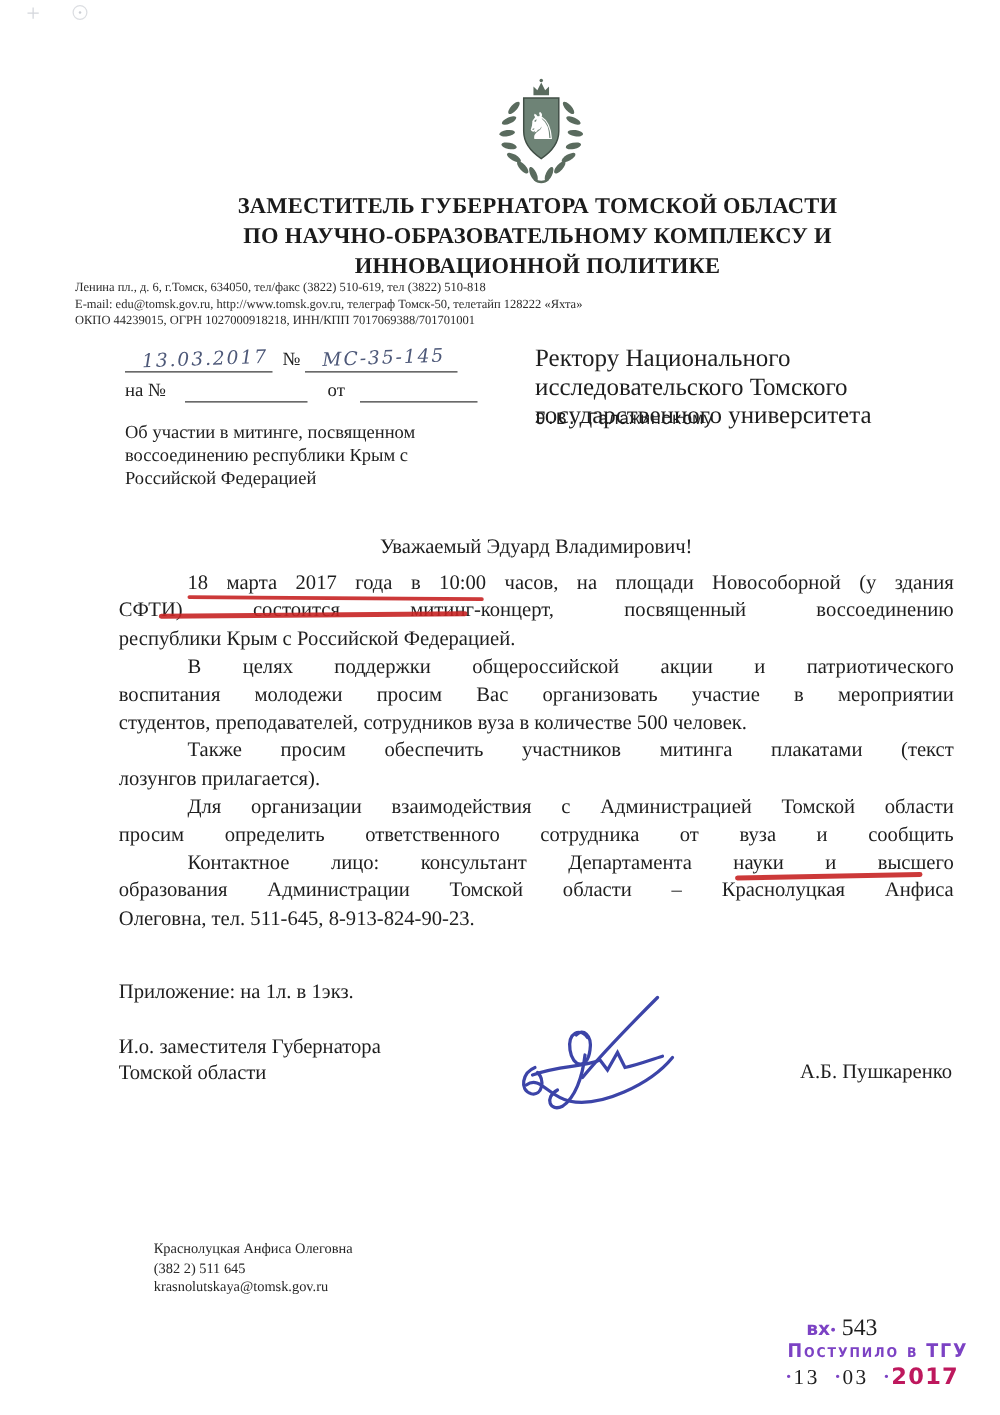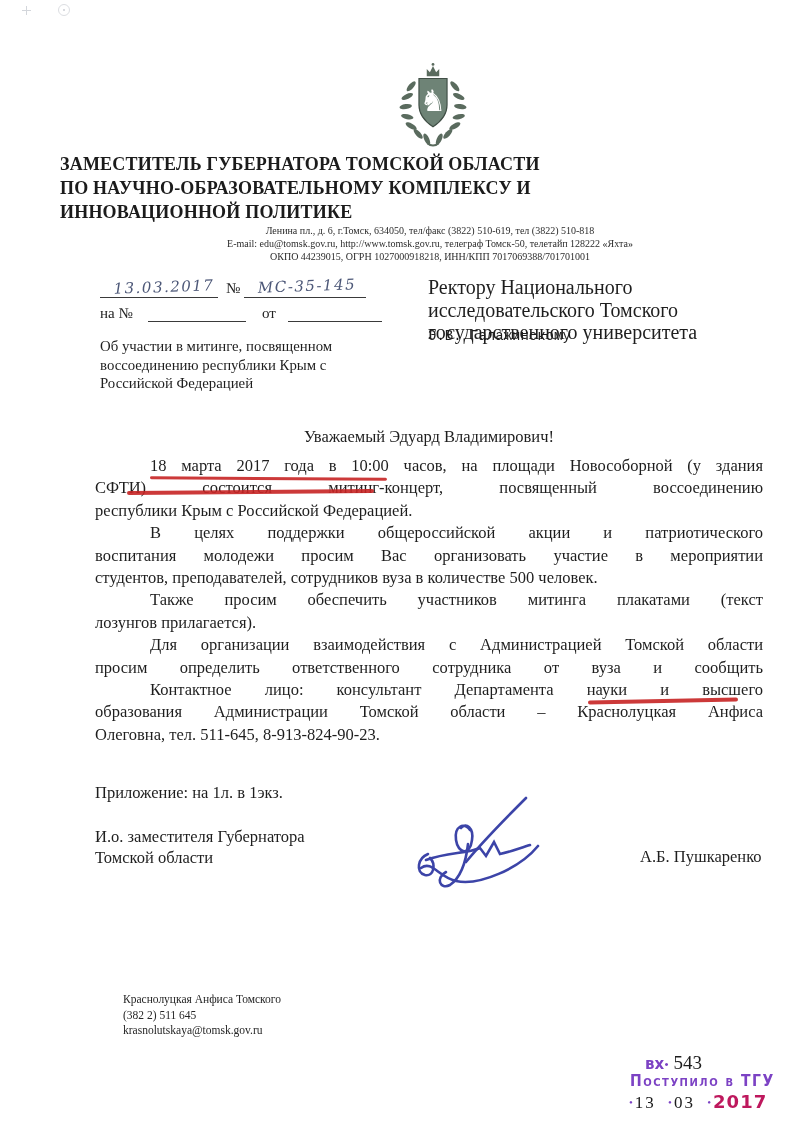--- a/index.html
+++ b/index.html
@@ -7,23 +7,23 @@
         font-family:"Liberation Serif", serif;color:#1e1e1e;}
   .abs{position:absolute;}
 
   
   .art{background:#d3d6db;}
   .art-circle{width:10px;height:10px;border:1px solid #dcdee2;border-radius:50%;}
   .art-circle i{position:absolute;left:4px;top:4px;width:2px;height:2px;background:#cbced4;border-radius:50%;}
 
   
   .emblem{left:394px;top:58px;width:78px;height:94px;}
-  .lh-title{left:60px;top:152px;width:740px;font-weight:700;
+  .lh-title{left:60px;top:152px;width:740px;text-align:center;font-weight:700;
             font-size:18px;line-height:24px;letter-spacing:.2px;color:#1b1b1b;}
-  .lh-address{left:60px;top:224px;width:740px;text-align:center;font-size:10px;
+  .lh-address{left:60px;top:224px;width:740px;text-align:left;font-size:10px;
               line-height:13px;color:#2b2b2b;}
 
   
   .req-label{font-size:15px;color:#222;}
   .hand{font-family:"DejaVu Serif", serif;font-style:italic;color:#4d5878;
         letter-spacing:1.5px;font-size:15px;transform:rotate(-2deg);white-space:nowrap;}
   .uline{background:#3a3a3a;height:1px;}
 
   .recipient{left:428px;top:276px;width:310px;font-size:20px;line-height:22.5px;}
   .recipient-name{left:428px;top:328px;font-size:14px;font-family:Liberation Mono, monospace;}
@@ -179,21 +179,21 @@
         <path d="M18,72 C40,64 58,66 72,60 L78,68 L86,54 L92,66 C102,64 112,60 122,57"></path>
         <path d="M20,66 C10,70 7,84 17,87 C26,89 28,76 22,70"></path>
         <path d="M130,58 C112,80 72,98 48,93 C30,89 24,72 13,80"></path>
       </g>
     </svg>
   </div>
 
   <div class="abs signer-name">А.Б. Пушкаренко</div>
 
   <div class="abs footer">
-    <div>Краснолуцкая Анфиса Томского</div>
+    <div>Краснолуцкая Анфиса Олеговна</div>
     <div>(382 2) 511 645</div>
     <div>krasnolutskaya@tomsk.gov.ru</div>
   </div>
 
   <div class="abs stamp1">
     <span class="pfx">вх</span><span class="blt">•</span>
     <span class="num">543</span>
   </div>
   <div class="abs stamp2">Поступило в ТГУ</div>
   <div class="abs stamp3">

